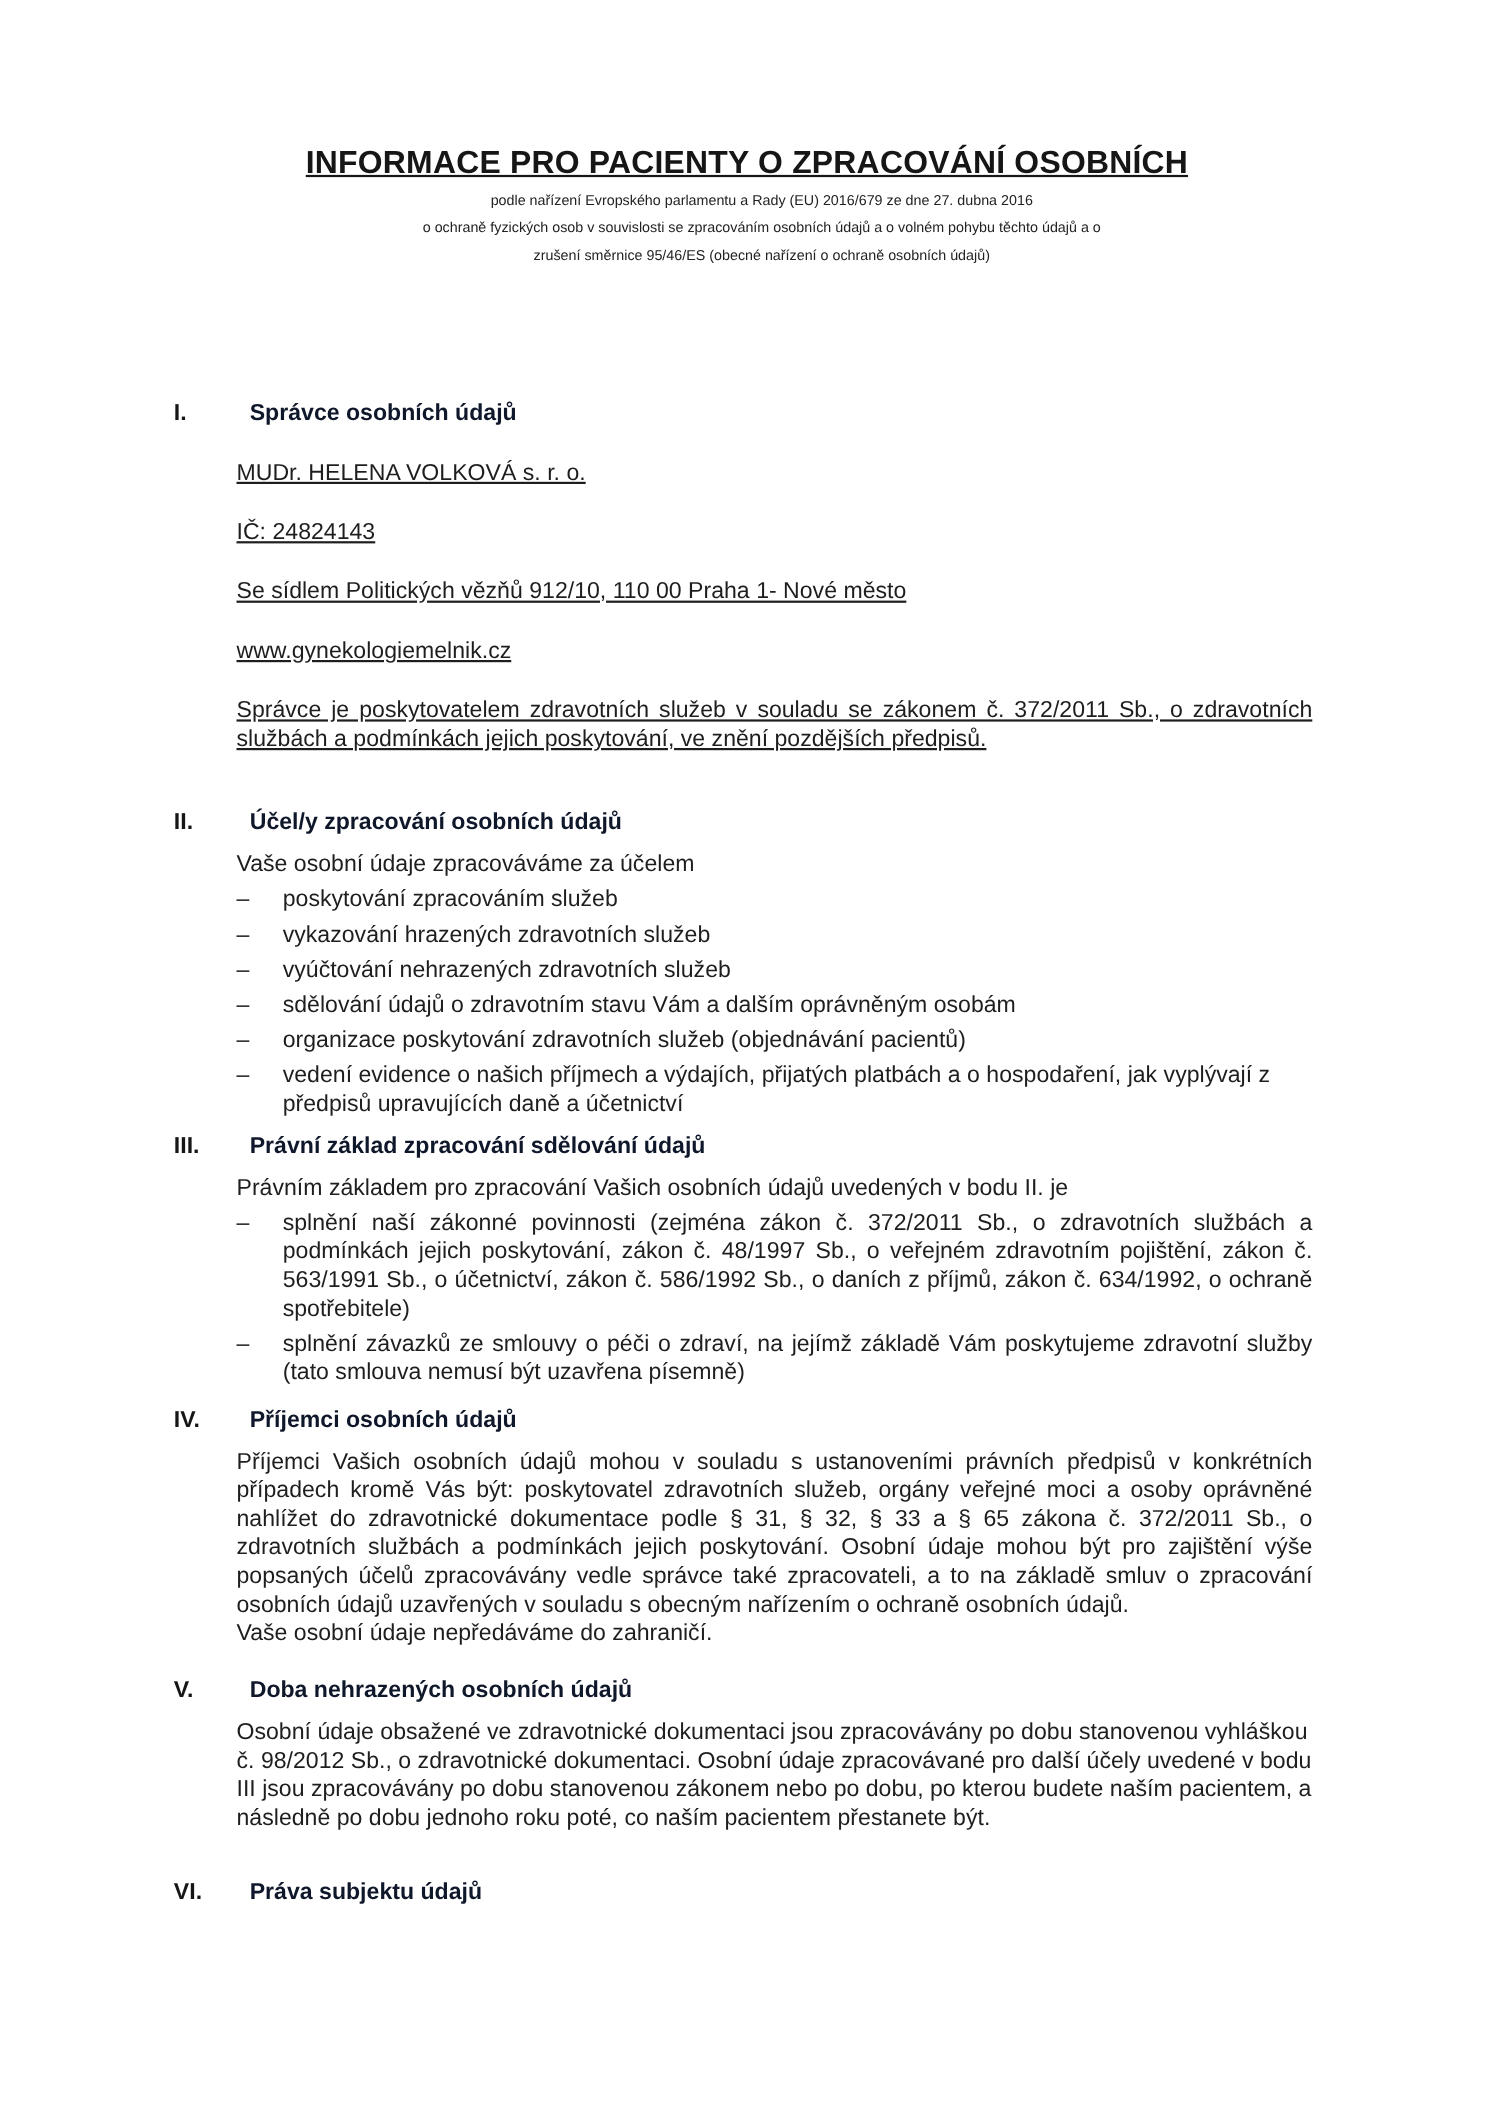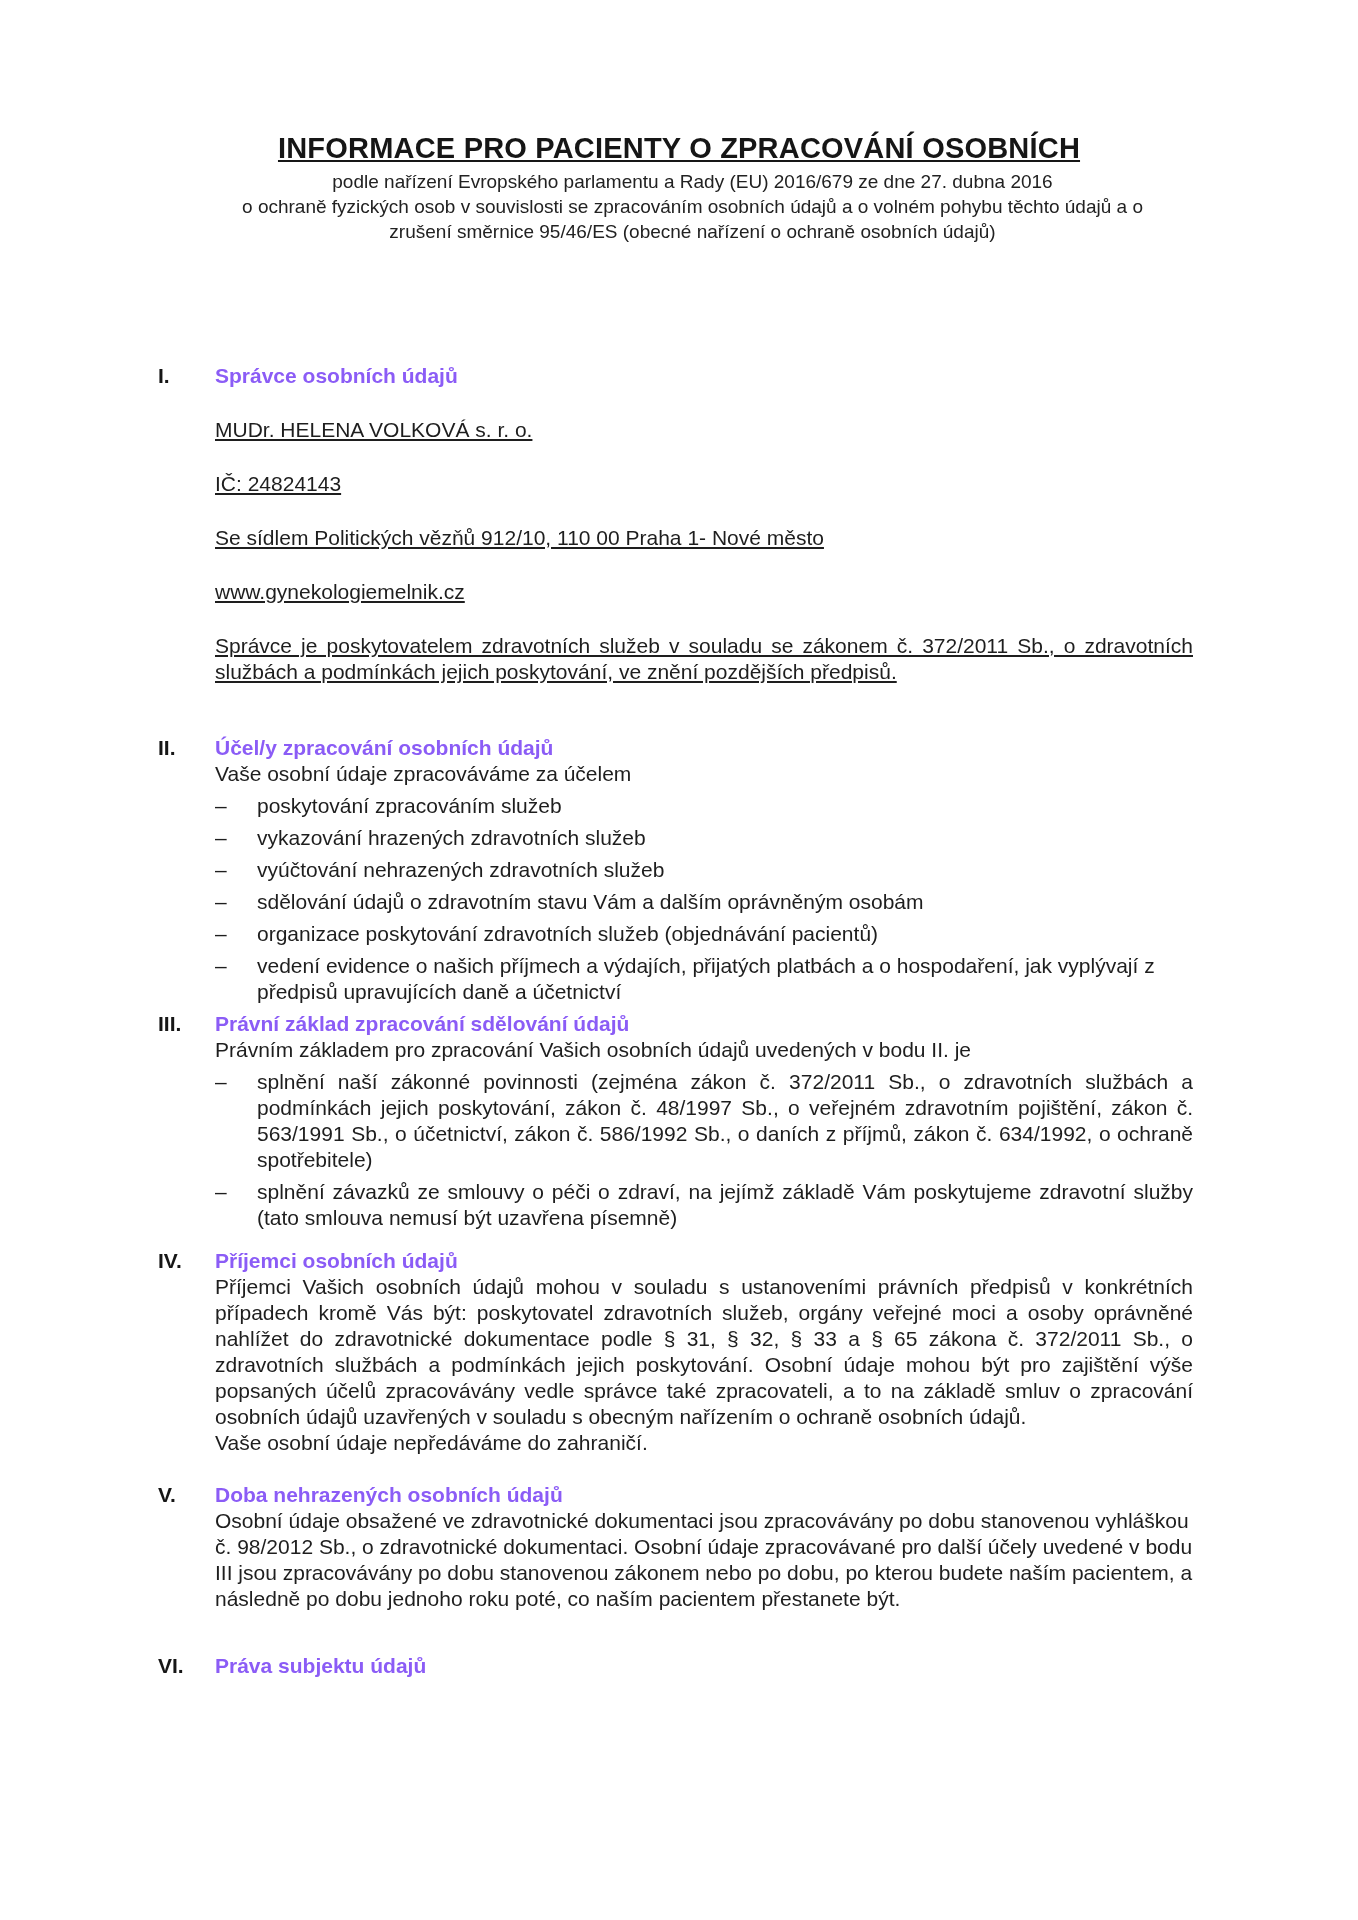--- a/index.html
+++ b/index.html
@@ -31,21 +31,21 @@
     margin: 0;
     font-size: 29px;
     line-height: 36px;
     font-weight: 700;
     letter-spacing: 0.2px;
     color: #161616;
   }
   .doc-title .title-line { display: block; text-decoration: underline; }
   .doc-subtitle {
     margin-top: 3px;
-    font-size: 19px;
+    font-size: 13px;
     line-height: 25px;
     color: #222222;
     padding-left: 27px;
   }
   .doc-subtitle .subtitle-line { display: block; }
 
   
   .doc-content {
     margin-top: 119px;
     padding-left: 158px;
@@ -59,25 +59,25 @@
     padding-left: 57px; 
   }
   .sec-num {
     position: absolute;
     left: 0;
     top: 0;
     font-weight: 700;
     color: #161616;
   }
   .sec-heading {
-    margin: 0;
+    margin: 12px;
     font-size: 21px;
     line-height: 26px;
     font-weight: 700;
-    color: #8b5cf6;
+    color: #0f172a;
   }
   .sec p {
     margin: 0;
     width: 978px;
   }
   .p-gap { margin-top: 28px !important; text-decoration: underline; }
   .justify { text-align: justify; }
 
   ul.dash-list {
     margin: 0;

